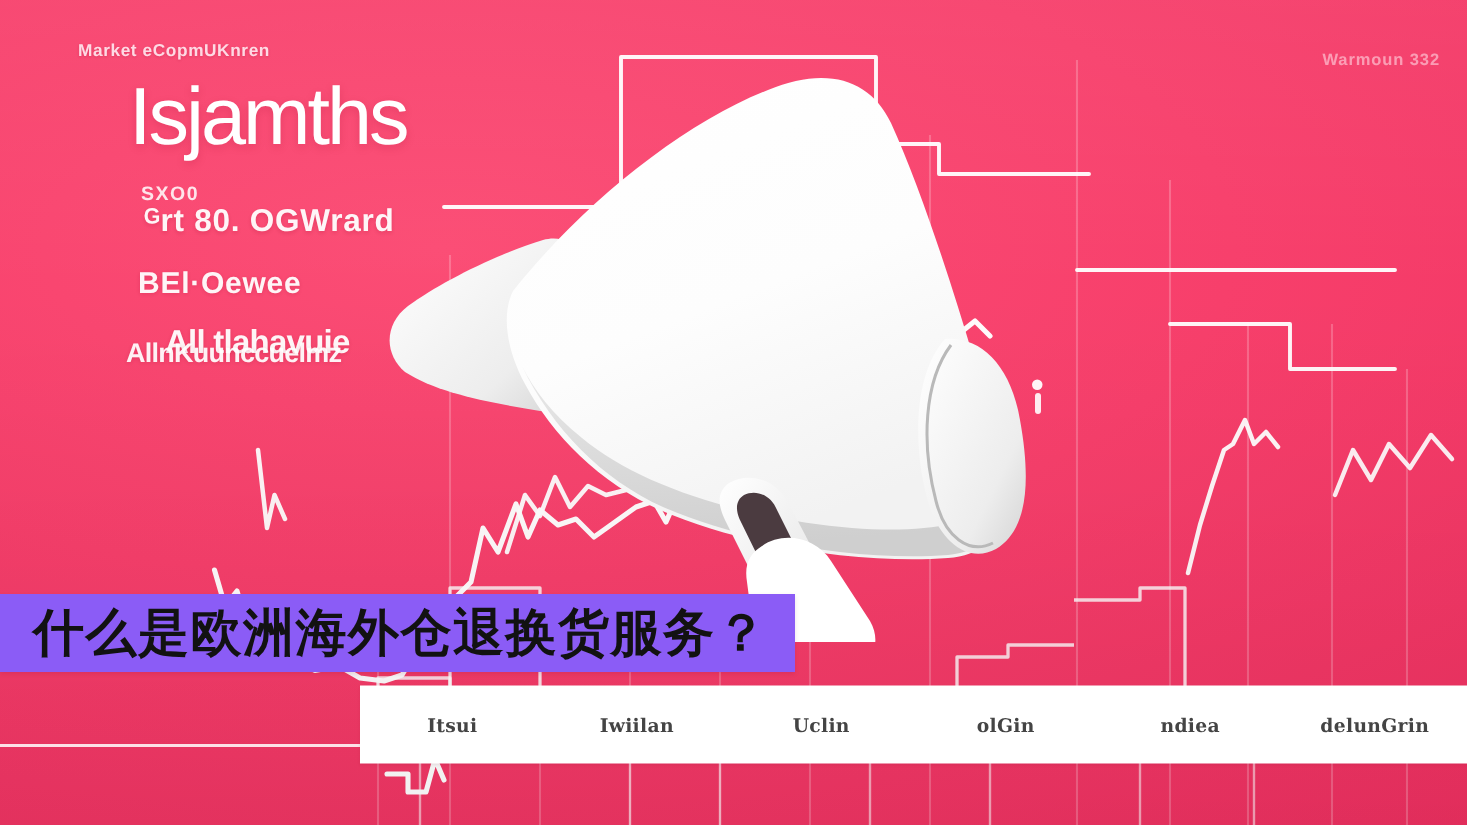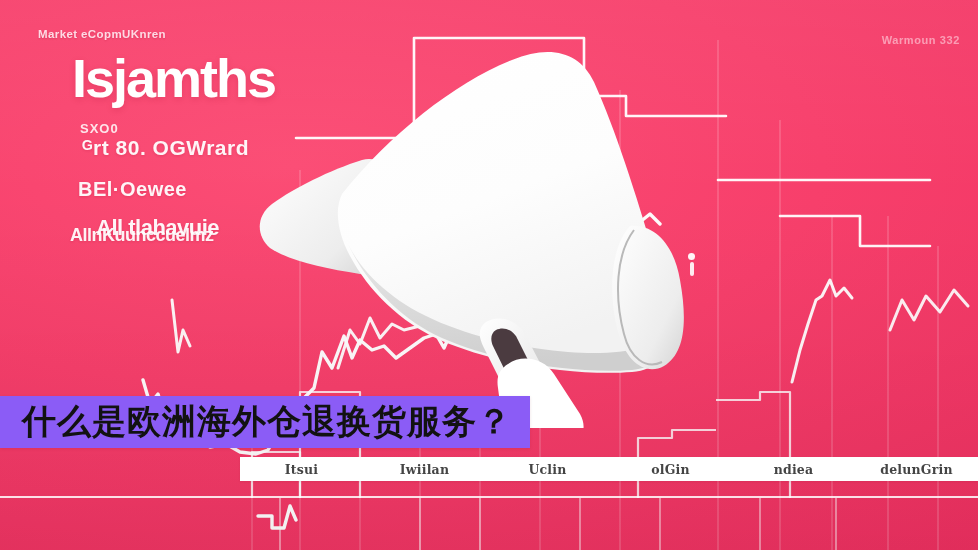--- a/index.html
+++ b/index.html
@@ -31,37 +31,37 @@
 
   
   .chart-layer {
     position:absolute; inset:0;
     width:978px; height:550px;
   }
 
   
   .headline-block {
     position:absolute;
-    left:30px; top:28px;
+    left:44px; top:28px;
     width:330px;
     z-index:6;
   }
   .eyebrow {
     font-size:11.5px;
     font-weight:700;
     letter-spacing:0.4px;
     color:#ffe6ee;
     opacity:0.92;
     margin-left:8px;
     text-shadow:0 1px 2px rgba(150,0,40,0.25);
   }
   .headline {
     font-size:54px;
     line-height:0.98;
-    font-weight:700;
+    font-weight:400;
     color:#ffffff;
     letter-spacing:-2px;
     margin-top:12px;
     margin-left:42px;
     text-shadow:0 2px 6px rgba(150,0,40,0.18);
   }
   .subnum {
     font-size:13px;
     font-weight:700;
     color:#ffffff;
@@ -130,21 +130,21 @@
     color:#121212;
     letter-spacing:1px;
     white-space:nowrap;
     font-family:"DejaVu Sans","Liberation Sans", sans-serif;
   }
 
   
   .axis-bar {
     position:absolute;
     left:240px; top:457px;
-    width:738px; height:24px;
+    width:738px; height:52px;
     background:#ffffff;
     z-index:8;
     display:flex;
     align-items:center;
     box-shadow:0 1px 2px rgba(120,0,40,0.10);
   }
   .axis-bar .tick {
     flex:1 1 0;
     text-align:center;
     font-size:12.5px;

